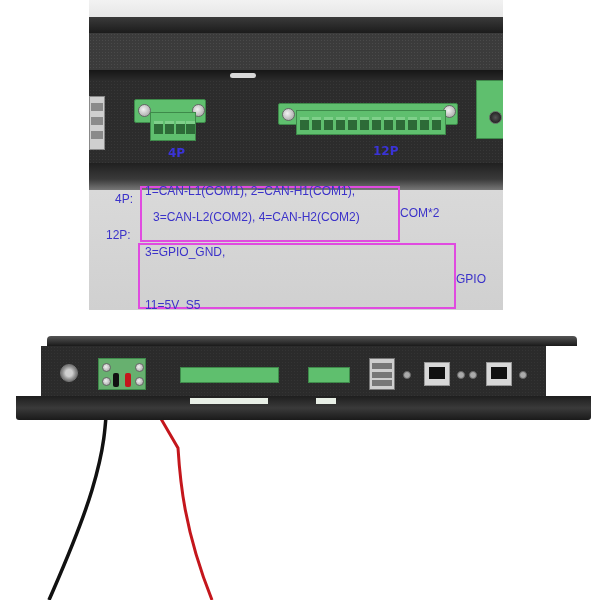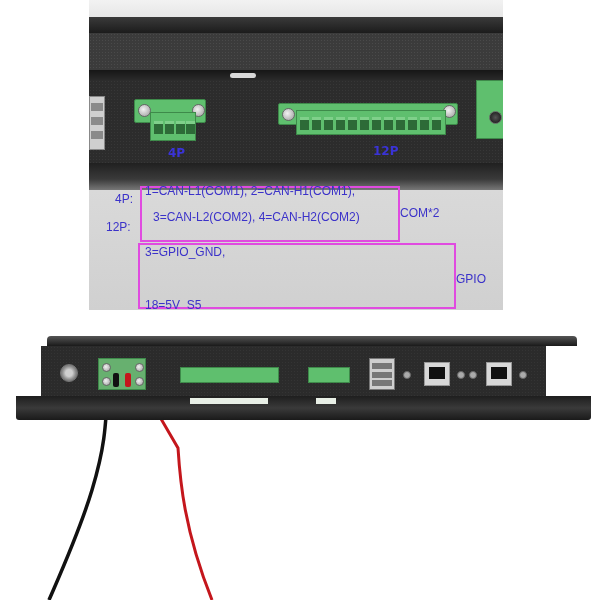--- a/index.html
+++ b/index.html
@@ -88,29 +88,29 @@
     <div class="term-cell" style="left:123px; top:6px;"></div>
     <div class="term-cell" style="left:135px; top:6px;"></div>
   </div>
   <div class="abs plug-label" style="left:284px; top:144px;">12P</div>
 
   <div class="abs term" style="left:387px; top:80px; width:27px; height:57px;">
     <div class="abs screw" style="left:12px; top:30px; background:radial-gradient(circle,#555,#111);"></div>
   </div>
 
   <div class="abs c-text" style="left:26px; top:192px;">4P:</div>
-  <div class="abs c-text" style="left:17px; top:220px;">12P:</div>
+  <div class="abs c-text" style="left:17px; top:228px;">12P:</div>
   <div class="abs callout" style="left:51px; top:186px; width:256px; height:52px;"></div>
   <div class="abs c-text" style="left:56px; top:184px;">1=CAN-L1(COM1), 2=CAN-H1(COM1),</div>
   <div class="abs c-text" style="left:64px; top:210px;">3=CAN-L2(COM2), 4=CAN-H2(COM2)</div>
   <div class="abs c-text" style="left:311px; top:206px;">COM*2</div>
 
   <div class="abs callout" style="left:49px; top:243px; width:314px; height:62px;"></div>
   <div class="abs c-text" style="left:56px; top:245px;">3=GPIO_GND,</div>
-  <div class="abs c-text" style="left:56px; top:298px;">18=5V_S5</div>
+  <div class="abs c-text" style="left:56px; top:298px;">11=5V_S5</div>
   <div class="abs c-text" style="left:367px; top:272px;">GPIO</div>
 </div>
 
 <div class="abs" style="left:0; top:330px; width:600px; height:270px;">
 
   <svg class="abs" style="left:0; top:0;" width="600" height="270">
     <path d="M108 50 C106 100, 104 120, 92 160 C80 200, 62 240, 49 270" stroke="#111" stroke-width="3.5" fill="none"></path>
     <path d="M136 48 C150 70, 165 95, 178 118 C180 150, 184 200, 212 270" stroke="#c4161c" stroke-width="3" fill="none"></path>
   </svg>
 </div>

